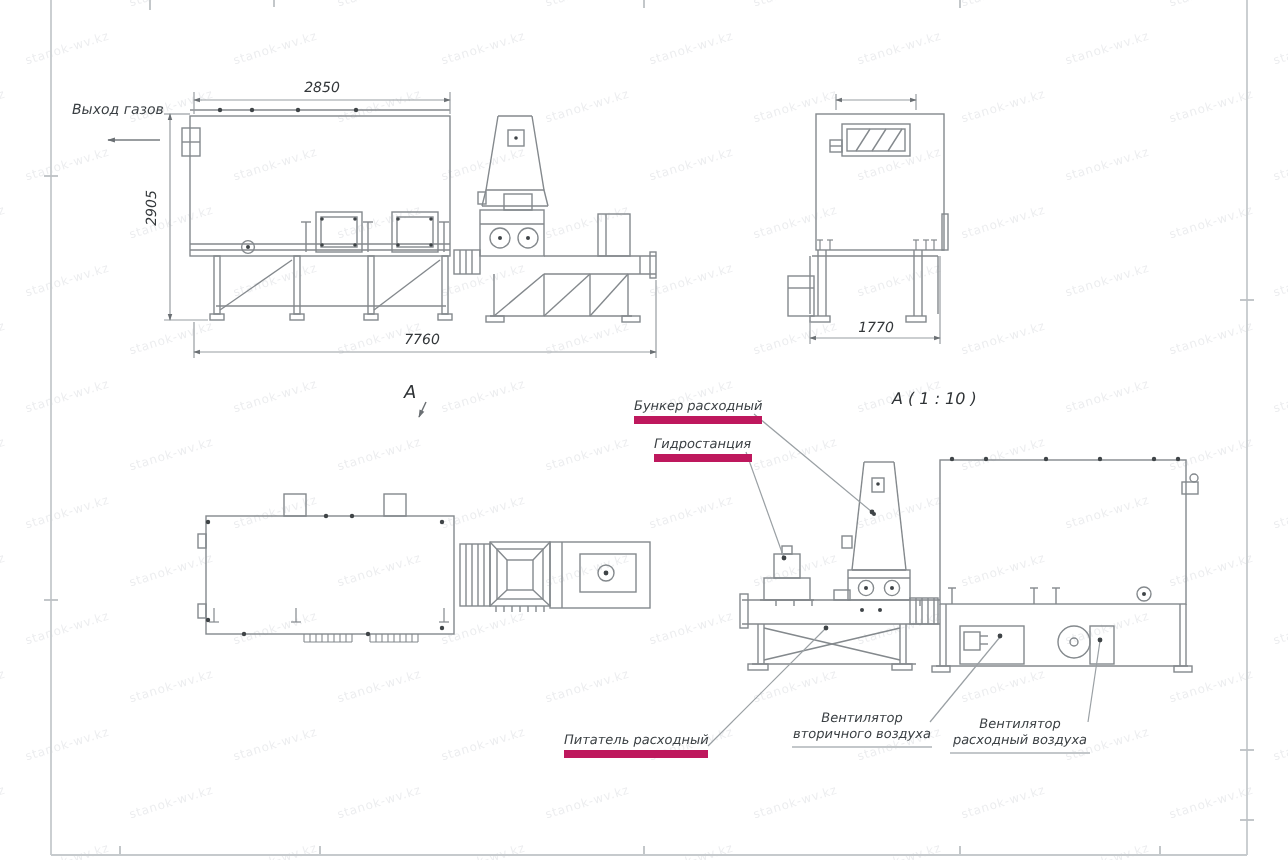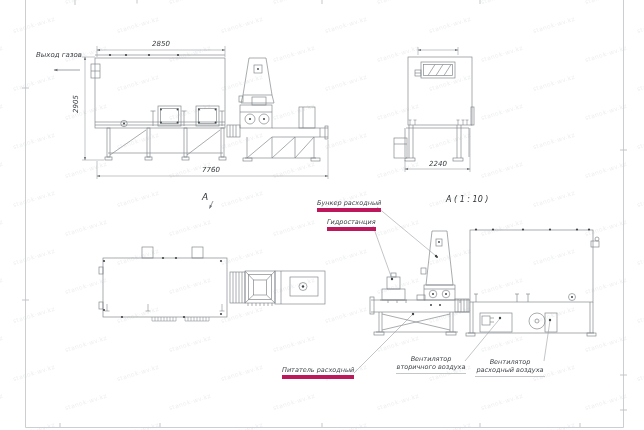--- a/index.html
+++ b/index.html
@@ -536,21 +536,21 @@
   </svg>
 
   <div class="txt label-plain" style="left:36px; top:51px;">Выход газов</div>
 
   <div class="txt dim" style="left:161px; top:40px;">2850</div>
 
   <div class="txt dim-vert" style="left:60px; top:100px;">2905</div>
 
   <div class="txt dim" style="left:211px; top:166px;">7760</div>
 
-  <div class="txt dim" style="left:438px; top:160px;">2240</div>
+  <div class="txt dim" style="left:438px; top:160px;">1770</div>
 
   <div class="txt viewlabel" style="left:202px; top:192px;">А</div>
 
   <div class="txt viewlabel-sm" style="left:446px; top:195px;">А ( 1 : 10 )</div>
 
   <div class="txt callout" style="left:317px; top:199px;">Бункер расходный</div>
 
   <div class="txt callout" style="left:327px; top:218px;">Гидростанция</div>
 
   <div class="txt callout" style="left:282px; top:366px;">Питатель расходный</div>

